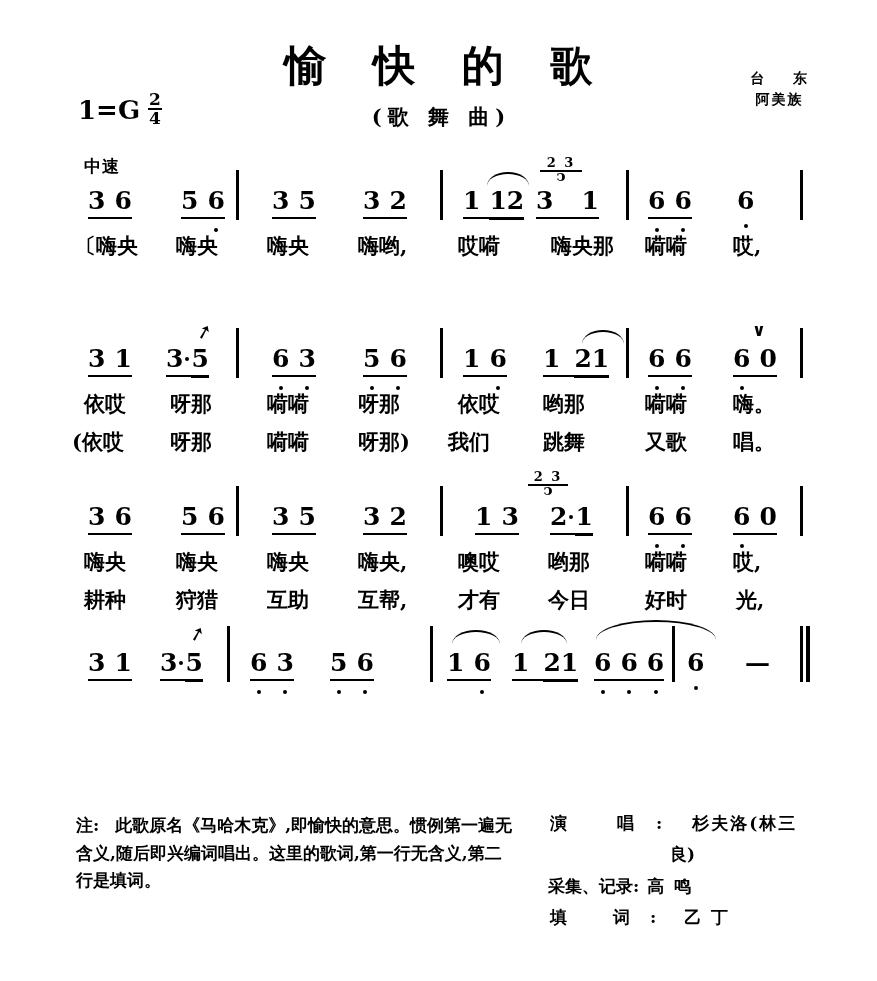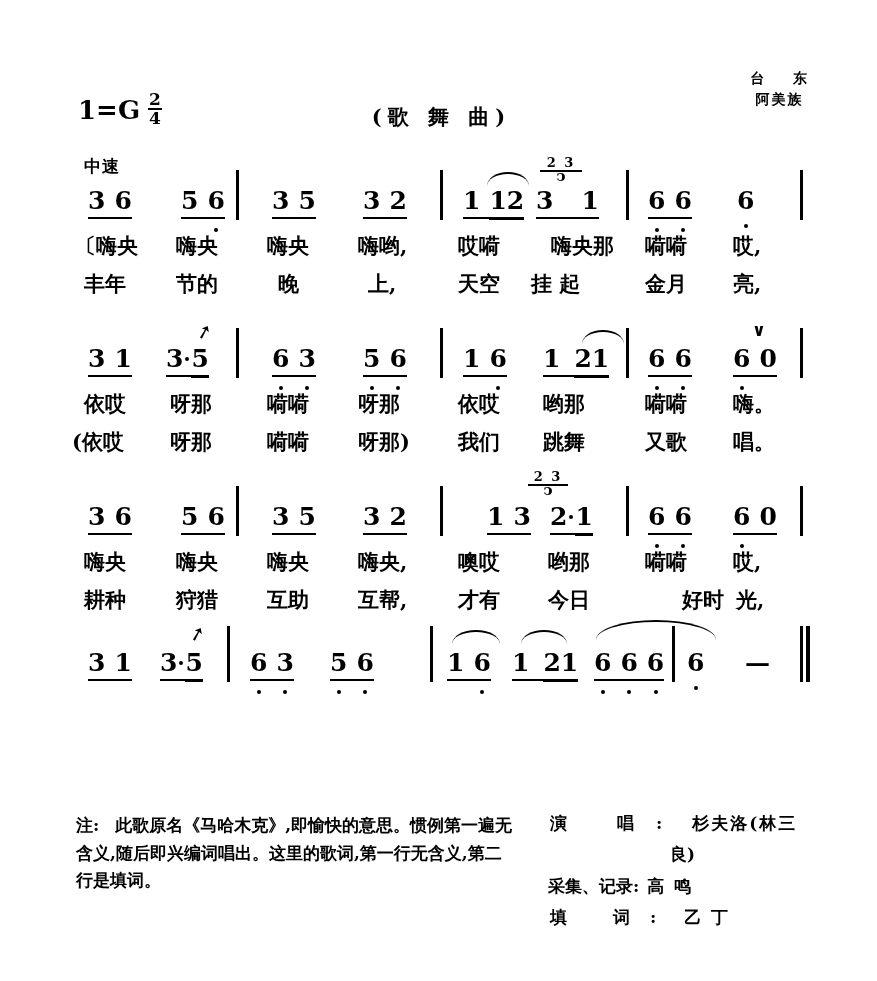--- a/index.html
+++ b/index.html
@@ -257,20 +257,21 @@
   .k-wide { letter-spacing: 22px; text-indent: 2px; }
   .k-med { letter-spacing: 20px; text-indent: 2px; }
   .v-sp { letter-spacing: 2px; }
   .cont { padding-left: 122px; }
 </style>
 </head>
 <body>
 
 <div class="sheet">
 
+  <div class="title">愉 快 的 歌</div>
   <div class="subtitle">(歌 舞 曲)</div>
 
   <div class="credit-top">
     <div class="ln1">台 东</div>
     <div class="ln2">阿美族</div>
   </div>
 
   <div class="keysig">
     <span>1=G</span>
     <span class="meter">
@@ -327,30 +328,20 @@
       <div class="lyr" style="left:75px;">〔嗨央</div>
       <div class="lyr" style="left:176px;">嗨央</div>
       <div class="lyr" style="left:267px;">嗨央</div>
       <div class="lyr" style="left:358px;">嗨哟,</div>
       <div class="lyr" style="left:458px;">哎嗬</div>
       <div class="lyr" style="left:531px;padding-left:20px;">嗨央那</div>
       <div class="lyr" style="left:645px;">嗬嗬</div>
       <div class="lyr" style="left:733px;">哎,</div>
     </div>
 
-    <div class="lyricrow">
-      <div class="lyr" style="left:84px;">丰年</div>
-      <div class="lyr" style="left:176px;">节的</div>
-      <div class="lyr" style="left:278px;">晚</div>
-      <div class="lyr" style="left:368px;">上,</div>
-      <div class="lyr" style="left:458px;">天空</div>
-      <div class="lyr" style="left:531px;">挂 起</div>
-      <div class="lyr" style="left:645px;">金月</div>
-      <div class="lyr" style="left:733px;">亮,</div>
-    </div>
   </div>
 
   <div class="system sys2">
     <div class="noterow">
       <div class="barline" style="left:236px;"></div>
       <div class="barline" style="left:440px;"></div>
       <div class="barline" style="left:626px;"></div>
       <div class="barline" style="left:800px;"></div>
 
       <div class="cell beam1" style="left:88px;">
@@ -395,21 +386,21 @@
       <div class="lyr" style="left:543px;">哟那</div>
       <div class="lyr" style="left:645px;">嗬嗬</div>
       <div class="lyr" style="left:733px;">嗨。</div>
     </div>
 
     <div class="lyricrow">
       <div class="lyr" style="left:72px;">(依哎</div>
       <div class="lyr" style="left:170px;">呀那</div>
       <div class="lyr" style="left:267px;">嗬嗬</div>
       <div class="lyr" style="left:358px;">呀那)</div>
-      <div class="lyr" style="left:458px;">我们</div>
+      <div class="lyr" style="left:448px;">我们</div>
       <div class="lyr" style="left:543px;">跳舞</div>
       <div class="lyr" style="left:645px;">又歌</div>
       <div class="lyr" style="left:733px;">唱。</div>
     </div>
   </div>
 
   <div class="system sys3">
     <div class="noterow">
       <div class="barline" style="left:236px;"></div>
       <div class="barline" style="left:440px;"></div>
@@ -421,21 +412,21 @@
       </div>
       <div class="cell beam1" style="left:181px;">
         <span class="num">5</span><span class="sp"></span><span class="num">6</span>
       </div>
       <div class="cell beam1" style="left:272px;">
         <span class="num">3</span><span class="sp"></span><span class="num">5</span>
       </div>
       <div class="cell beam1" style="left:363px;">
         <span class="num">3</span><span class="sp"></span><span class="num">2</span>
       </div>
-      <div class="cell beam1" style="left:487px;">
+      <div class="cell beam1" style="left:475px;">
         <span class="num">1</span><span class="sp"></span><span class="num">3</span>
       </div>
 
       <div class="ornament" style="left:528px; top:-32px; width:40px;">
         <span class="digits">2 3</span>
         <div class="rule"></div>
         <span class="hook">ↄ</span>
       </div>
       <div class="cell beam1" style="left:550px;">
         <span class="num">2</span><span class="augdot"></span><span class="dbl"><span class="num">1</span></span>
@@ -460,21 +451,21 @@
       <div class="lyr" style="left:733px;">哎,</div>
     </div>
 
     <div class="lyricrow">
       <div class="lyr" style="left:84px;">耕种</div>
       <div class="lyr" style="left:176px;">狩猎</div>
       <div class="lyr" style="left:267px;">互助</div>
       <div class="lyr" style="left:358px;">互帮,</div>
       <div class="lyr" style="left:458px;">才有</div>
       <div class="lyr" style="left:548px;">今日</div>
-      <div class="lyr" style="left:682px;">好时</div>
+      <div class="lyr" style="left:645px;">好时</div>
       <div class="lyr" style="left:736px;">光,</div>
     </div>
   </div>
 
   <div class="system sys4">
     <div class="noterow" style="height:52px;">
       <div class="barline" style="left:227px; top:-22px; height:56px;"></div>
       <div class="barline" style="left:430px; top:-22px; height:56px;"></div>
       <div class="barline" style="left:672px; top:-22px; height:56px;"></div>
 

